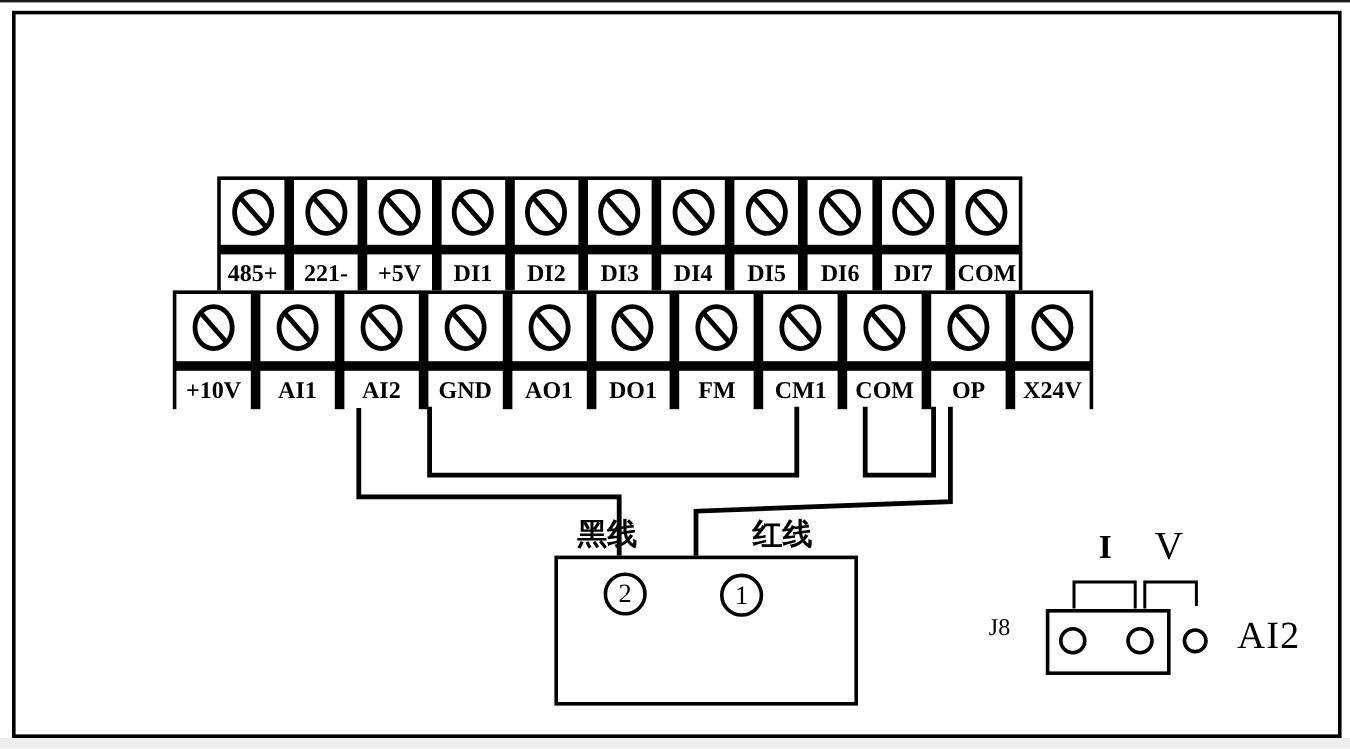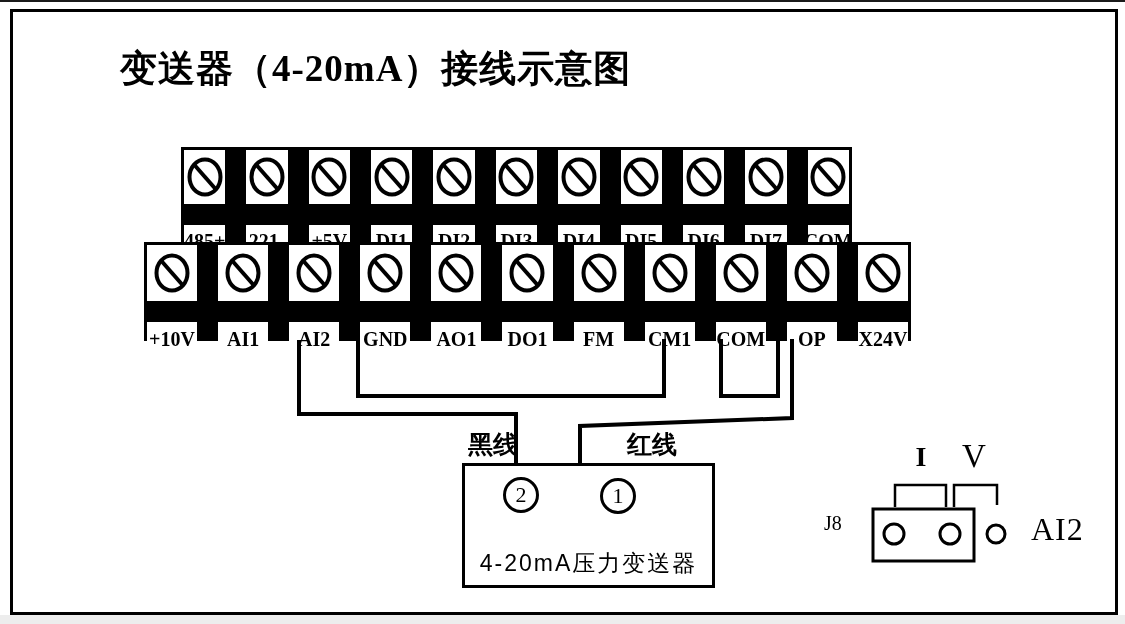--- a/index.html
+++ b/index.html
@@ -21,21 +21,21 @@
     position:absolute;left:120px;top:44px;
     font-size:37px;font-weight:bold;letter-spacing:1px;
     font-family:"Liberation Serif","DejaVu Sans",serif;
     white-space:nowrap;
   }
   
   .strip{
     position:absolute;
     display:grid;
     background:#000;
-    padding:3px;gap:21px;
+    padding:3px;gap:8px;
     box-sizing:border-box;
   }
   #strip-top{left:181px;top:147px;width:671px;height:95px;
     grid-template-columns:repeat(11,1fr);grid-template-rows:54px 32px;}
   #strip-bottom{left:144px;top:242px;width:767px;height:99px;
     grid-template-columns:repeat(11,1fr);grid-template-rows:56px 34px;}
   .cell{
     background:#fff;display:flex;align-items:center;justify-content:center;
     overflow:hidden;
   }
@@ -60,40 +60,39 @@
   .transmitter-name{
     position:absolute;left:0;right:0;top:82px;text-align:center;
     font-size:23px;font-family:"Liberation Sans","DejaVu Sans",sans-serif;
     letter-spacing:2px;
   }
   .wire-label{
     position:absolute;font-size:25px;font-weight:bold;
     font-family:"Liberation Sans","DejaVu Sans",sans-serif;
     white-space:nowrap;
   }
-  #label-black{left:468px;top:428px;text-align:center;}
+  #label-black{left:481px;top:428px;text-align:center;}
   #label-red{left:588px;top:428px;margin-left:39px;}
   .j8-text{
     position:absolute;font-family:"Liberation Serif",serif;white-space:nowrap;
   }
   #j8-label{left:824px;top:512px;font-size:20px;}
   #ai2-label{left:1031px;top:511px;font-size:32px;letter-spacing:1px;}
   #mode-i{left:912px;top:441px;width:18px;text-align:center;font-size:28px;font-weight:bold;}
   #mode-v{left:960px;top:438px;width:28px;text-align:center;font-size:33px;}
 </style>
 </head>
 <body>
 
 <div id="canvas">
 
   <div class="top-edge"></div>
   <div class="bottom-band"></div>
   <div class="frame"></div>
 
-  <div class="title">变送器（4-20mA）接线示意图</div>
 
   <div class="strip" id="strip-top">
       <div class="cell">
         <svg width="40" height="42" viewBox="0 0 40 42">
           <ellipse cx="20" cy="21" rx="15.5" ry="17.5" fill="none" stroke="#000" stroke-width="4"></ellipse>
           <line x1="9" y1="8.5" x2="31" y2="33.5" stroke="#000" stroke-width="4"></line>
         </svg>
       </div>
       <div class="cell">
         <svg width="40" height="42" viewBox="0 0 40 42">
@@ -264,21 +263,20 @@
     <circle cx="950" cy="534" r="10" fill="#fff" stroke="#000" stroke-width="3"></circle>
     <circle cx="996" cy="534" r="9" fill="#fff" stroke="#000" stroke-width="3"></circle>
   </svg>
 
   <div class="wire-label" id="label-black">黑线</div>
   <div class="wire-label" id="label-red">红线</div>
 
   <div class="transmitter">
     <div class="term-circle" id="term-2">2</div>
     <div class="term-circle" id="term-1">1</div>
-    <div class="transmitter-name">4-20mA压力变送器</div>
   </div>
 
   <div class="j8-text" id="j8-label">J8</div>
   <div class="j8-text" id="ai2-label">AI2</div>
   <div class="j8-text" id="mode-i">I</div>
   <div class="j8-text" id="mode-v">V</div>
 
 </div>
 
 </body></html>

